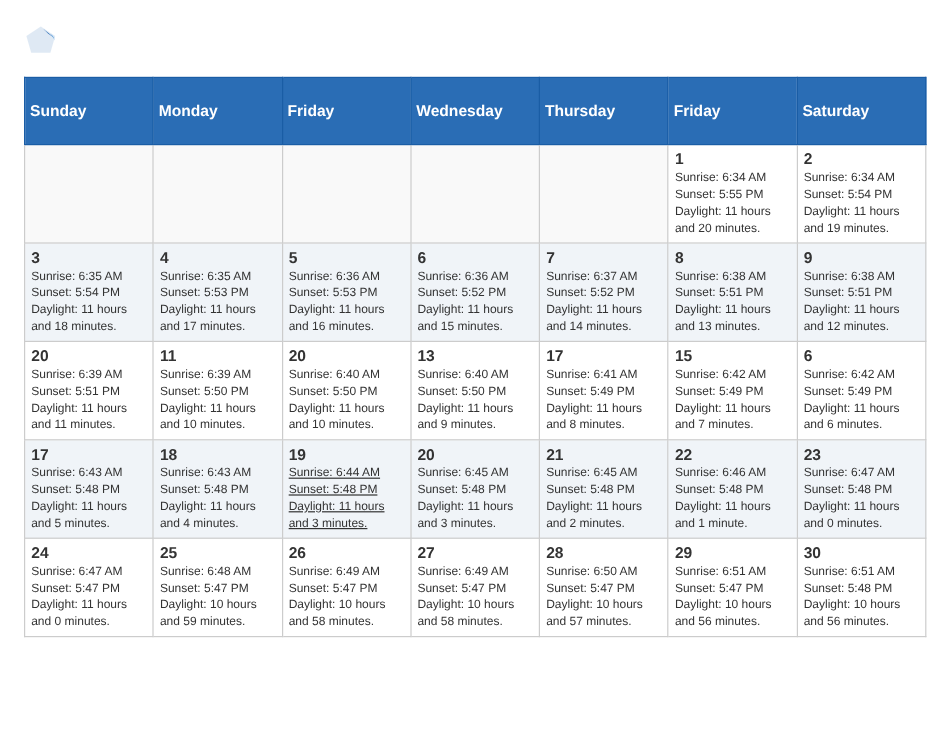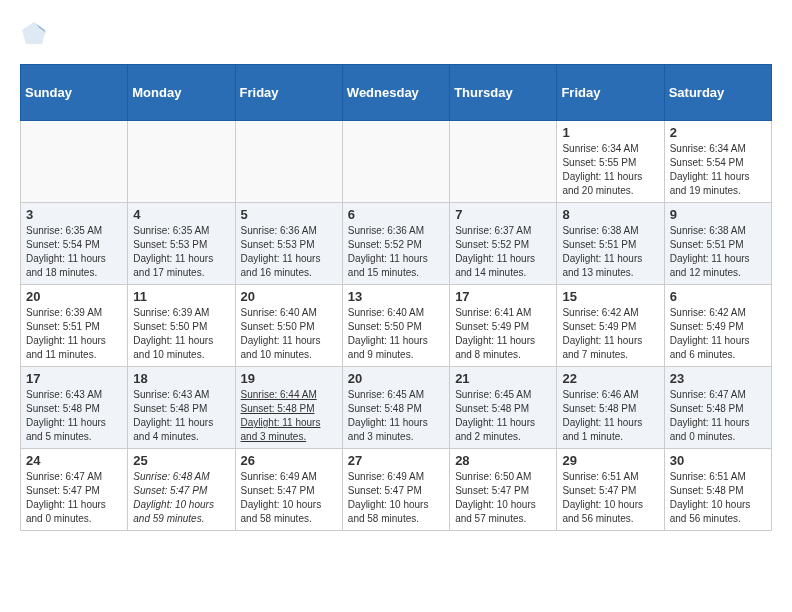--- a/index.html
+++ b/index.html
@@ -283,21 +283,21 @@
       </tr>
       <tr>
         <td>
           <span class="day-num">24</span>
           <div class="day-info" style="white-space: pre-line;">Sunrise: 6:47 AM
 Sunset: 5:47 PM
 Daylight: 11 hours and 0 minutes.</div>
         </td>
         <td>
           <span class="day-num">25</span>
-          <div class="day-info" style="white-space: pre-line; font-style: italic;">Sunrise: 6:48 AM
+          <div class="day-info" style="white-space: pre-line;">Sunrise: 6:48 AM
 Sunset: 5:47 PM
 Daylight: 10 hours and 59 minutes.</div>
         </td>
         <td>
           <span class="day-num">26</span>
           <div class="day-info" style="white-space: pre-line;">Sunrise: 6:49 AM
 Sunset: 5:47 PM
 Daylight: 10 hours and 58 minutes.</div>
         </td>
         <td>

